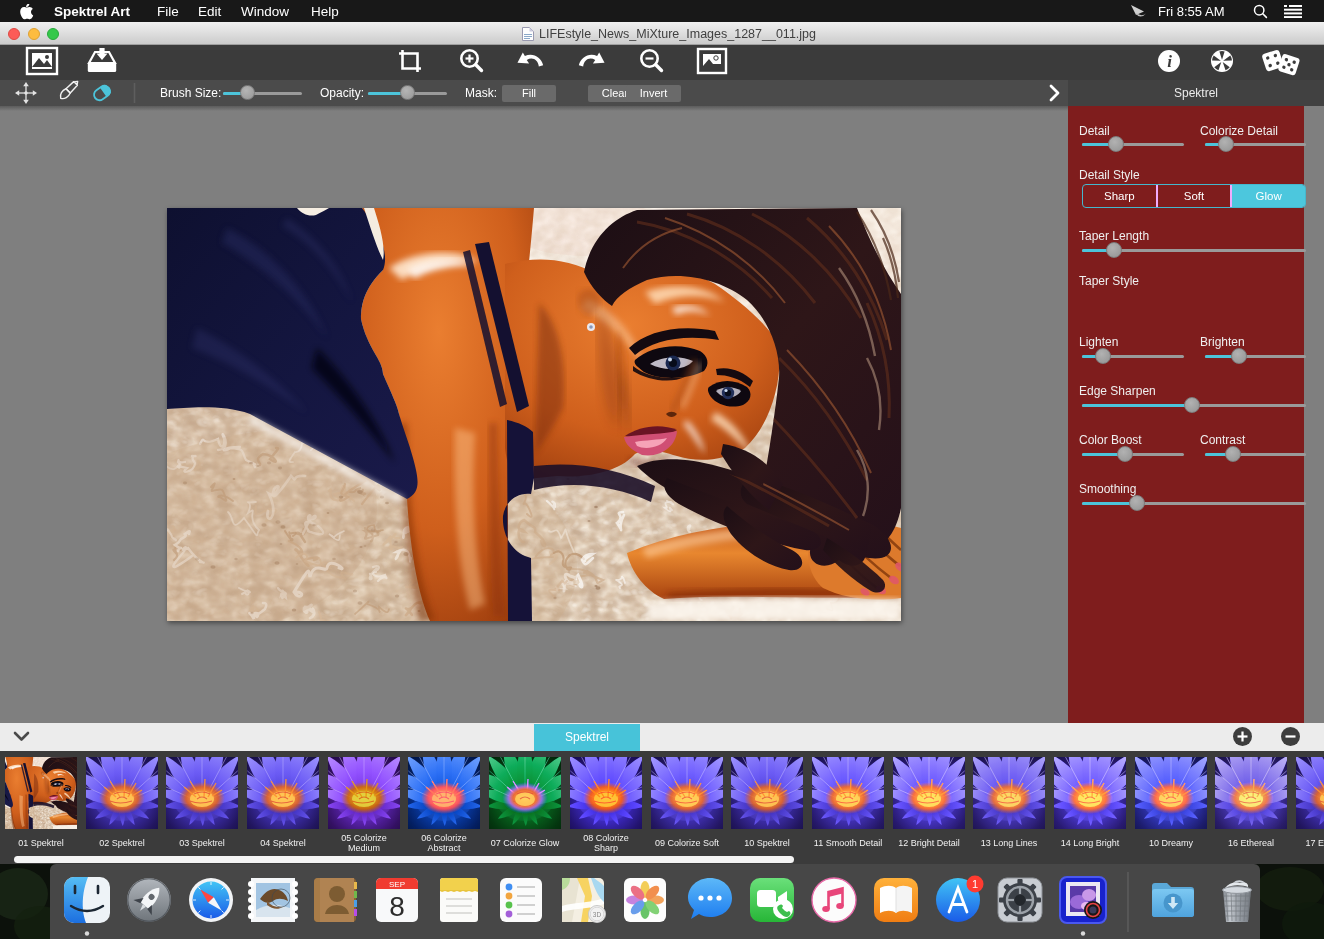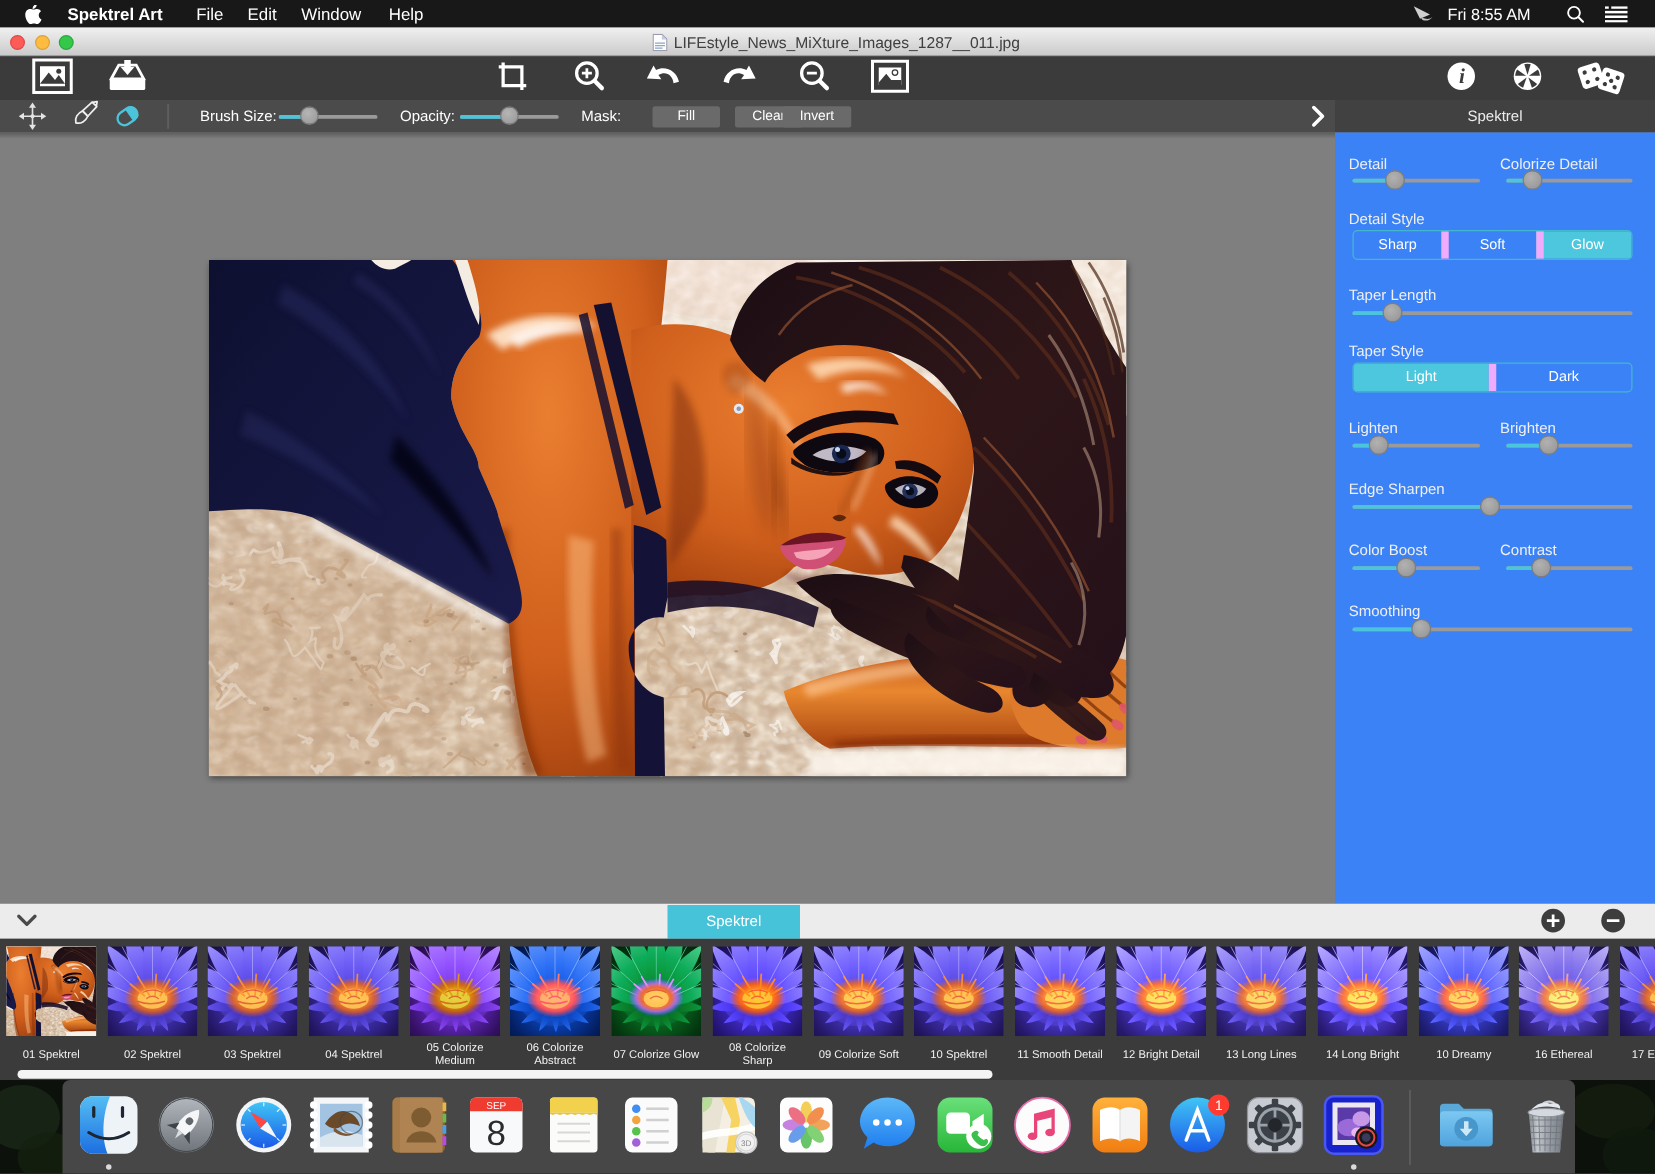--- a/index.html
+++ b/index.html
@@ -25,25 +25,25 @@
 .maskbtn { position:absolute; top:85px; height:17px; background:#6a6a6a; border-radius:2px;
   color:#fff; font-size:11px; text-align:center; line-height:17px; }
 .r2label { position:absolute; top:80px; height:26px; line-height:26px; font-size:12px; color:#fff; }
 
 .track { position:absolute; height:3px; background:#9a9a9a; border-radius:1.5px; }
 .track .fill { position:absolute; left:0; top:0; height:3px; background:#4cc4da; border-radius:1.5px; }
 .thumbc { position:absolute; width:15px; height:15px; border-radius:50%;
   background:radial-gradient(circle at 40% 35%, #b5b5b5, #969696); border:1px solid #7d7d7d; }
 
 #canvas { position:absolute; left:0; top:106px; width:1068px; height:617px; background:#7f7f7f; }
-#panel { position:absolute; left:1068px; top:106px; width:256px; height:617px; background:#3b82f6; }
+#panel { position:absolute; left:1068px; top:106px; width:236px; height:617px; background:#7f1d1d; }
 #panel .lbl { position:absolute; color:#efefef; font-size:12px; }
 .seg { position:absolute; left:14px; width:224px; height:24px; border:1px solid #45b7cd; border-radius:4px;
   display:flex; overflow:hidden; }
-.seg div { flex:1; color:#fff; font-size:11.5px; text-align:center; line-height:23px; border-left:6px solid #f0abfc; }
+.seg div { flex:1; color:#fff; font-size:11.5px; text-align:center; line-height:23px; border-left:2px solid #f0abfc; }
 .seg div:first-child { border-left:none; }
 .seg .on { background:#4cc7dd; }
 
 .thumbp { position:absolute; width:16px; height:16px; border-radius:50%;
   background:radial-gradient(circle at 40% 35%, #b2b2b2, #929292); border:1px solid #7d7d7d; }
 
 #pic { position:absolute; left:167px; top:208px; width:734px; height:413px; box-shadow:1px 2px 5px rgba(0,0,0,.45); }
 
 #tabbar { position:absolute; left:0; top:723px; width:1324px; height:28px; background:#ececec; }
 #tab { position:absolute; left:534px; top:724px; width:106px; height:27px; background:#47c3d9;
@@ -221,21 +221,21 @@
 <div class="track" style="left:223px; top:92px; width:79px;">
     <div class="fill" style="width:24px;"></div>
   </div>
 <div class="thumbc" style="left:240px; top:85px;"></div>
 <span class="r2label" style="left:320px;">Opacity:</span>
 <div class="track" style="left:368px; top:92px; width:79px;">
     <div class="fill" style="width:39px;"></div>
   </div>
 <div class="thumbc" style="left:400px; top:85px;"></div>
 <span class="r2label" style="left:465px;">Mask:</span>
-<div class="maskbtn" style="left:522px; width:54px;">Fill</div>
+<div class="maskbtn" style="left:502px; width:54px;">Fill</div>
 <div class="maskbtn" style="left:564px; width:54px;margin-left:24px;">Clear</div>
 <div class="maskbtn" style="left:626px; width:55px;">Invert</div>
 <div id="panelhead">Spektrel</div>
 <div id="canvas"></div>
 <div class="abs" style="left:0; top:106px; width:1068px; height:5px; background:linear-gradient(rgba(0,0,0,0.28),rgba(0,0,0,0));"></div>
 <div id="panel">
   <span class="lbl" style="left:11px; top:18px;">Detail</span>
   <span class="lbl" style="left:132px; top:18px;">Colorize Detail</span>
   <div class="track" style="left:14px; top:37px; width:102px;">
       <div class="fill" style="width:34px;"></div>
@@ -253,24 +253,20 @@
       <div class="on">Glow</div>
   </div>
 
   <span class="lbl" style="left:11px; top:123px;">Taper Length</span>
   <div class="track" style="left:14px; top:143px; width:224px;">
       <div class="fill" style="width:32px;"></div>
     </div>
   <div class="thumbp" style="left:38px; top:136px;"></div>
 
   <span class="lbl" style="left:11px; top:168px;">Taper Style</span>
-  <div class="seg" style="top:184px;">
-    <div class="on">Light</div>
-      <div>Dark</div>
-  </div>
 
   <span class="lbl" style="left:11px; top:229px;">Lighten</span>
   <span class="lbl" style="left:132px; top:229px;">Brighten</span>
   <div class="track" style="left:14px; top:249px; width:102px;">
       <div class="fill" style="width:21px;"></div>
     </div>
   <div class="thumbp" style="left:27px; top:242px;"></div>
   <div class="track" style="left:137px; top:249px; width:101px;">
       <div class="fill" style="width:34px;"></div>
     </div>

